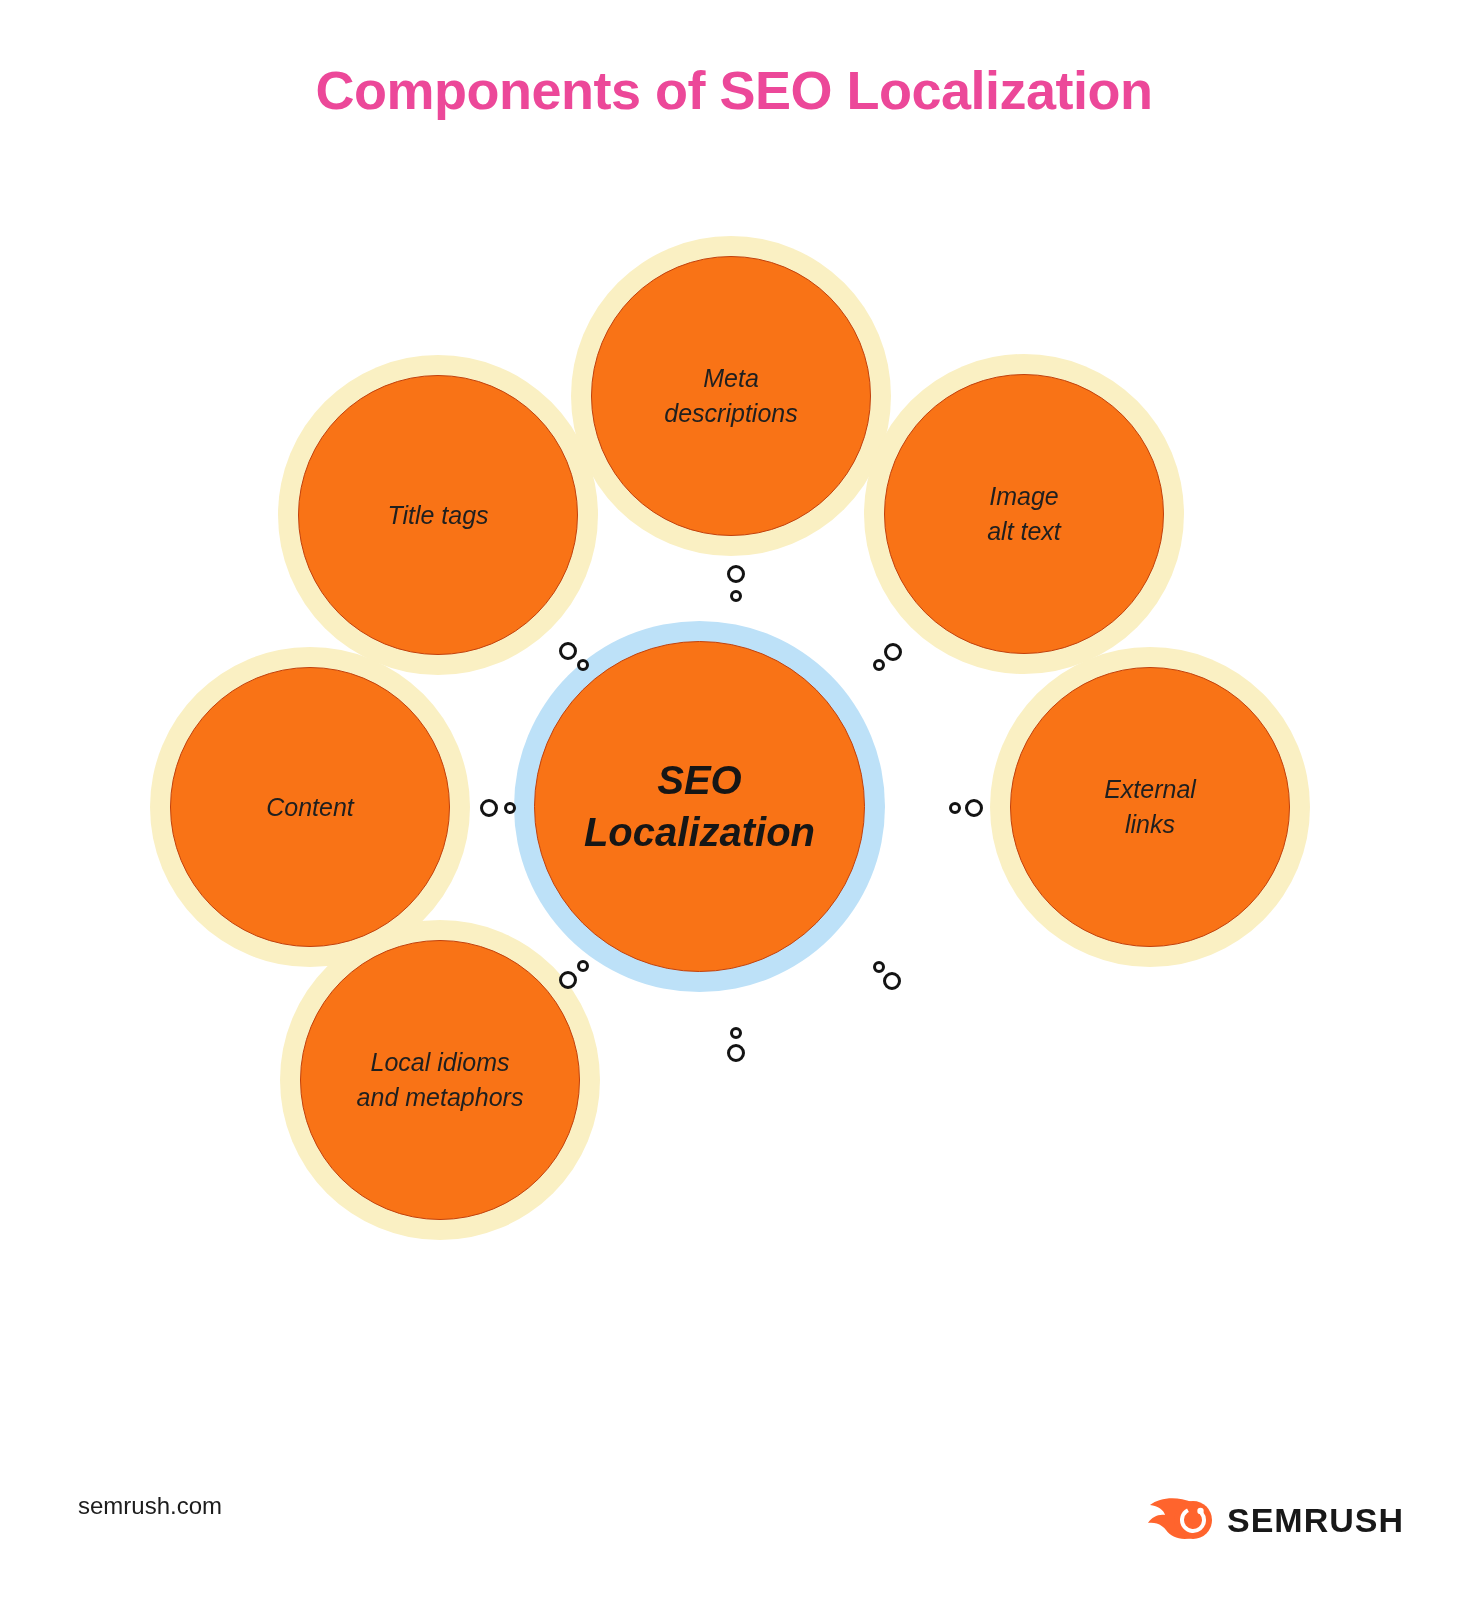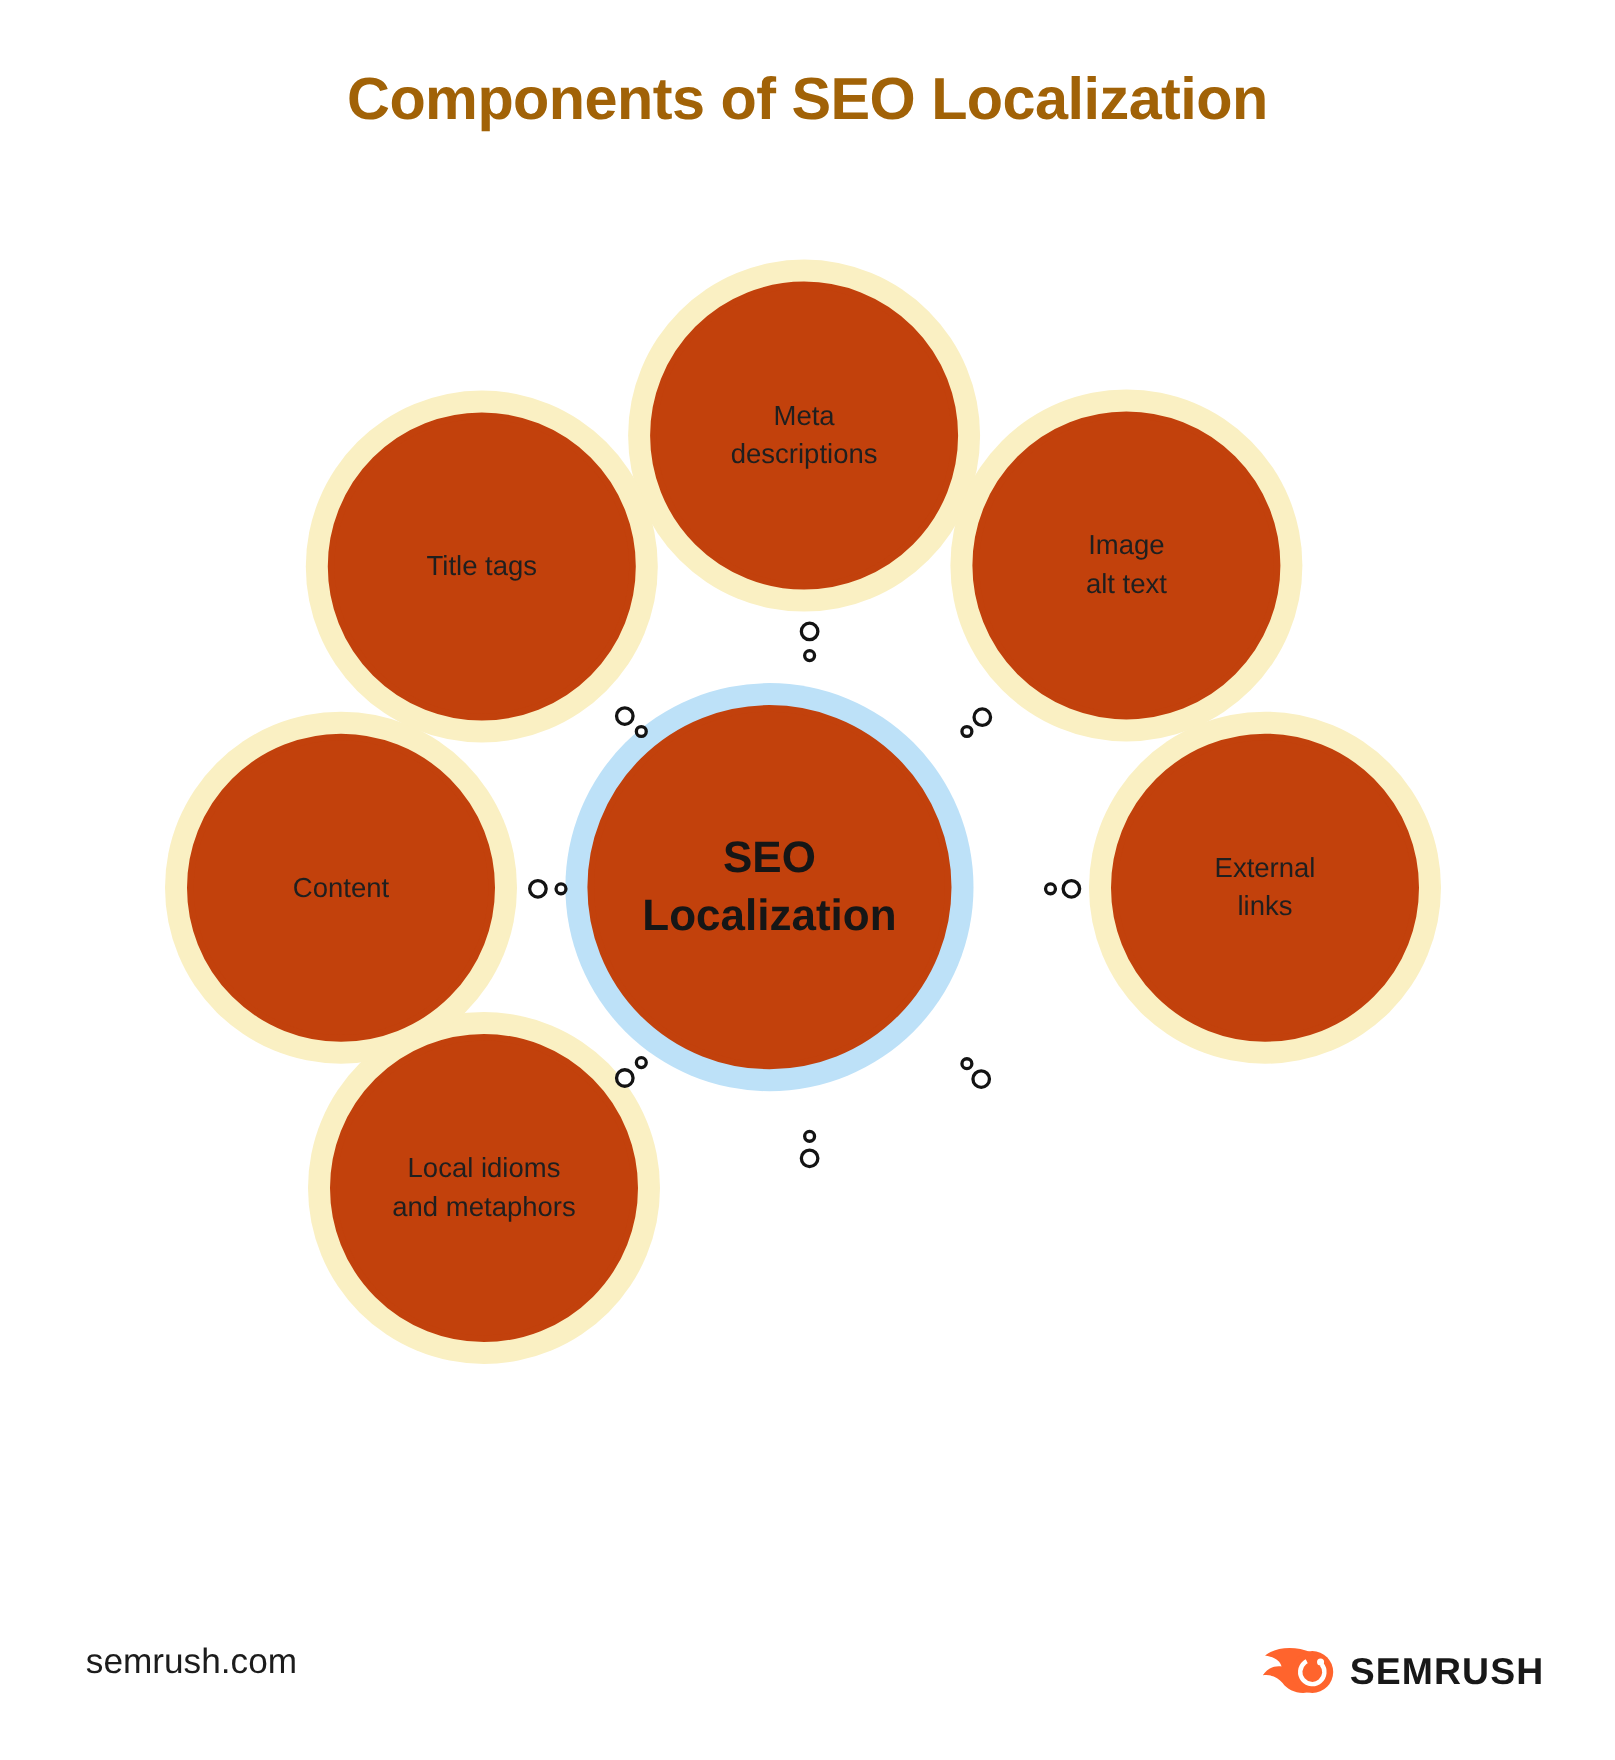--- a/index.html
+++ b/index.html
@@ -7,49 +7,50 @@
     position:relative;
     width:1468px;height:1600px;
     background:var(--bg,#ffffff);
     font-family:"Liberation Sans", sans-serif;
     overflow:hidden;
   }
   .page-title{
     position:absolute;top:58px;left:0;width:100%;
     margin:0;text-align:center;
     font-size:54px;line-height:64px;font-weight:bold;
-    letter-spacing:-0.5px;color:#a16207;
+    letter-spacing:-0.5px;color:#ec4899;
   }
   .diagram{position:absolute;left:0;top:0;width:100%;height:100%;}
   .node{
     position:absolute;
-    background:#c2410c;
-    border:6px solid #c2410c;
+    background:#f97316;
+    border:1px solid #c2410c;
     border-radius:50%;
     display:flex;align-items:center;justify-content:center;
     text-align:center;
     box-sizing:border-box;
+    font-style:italic;
   }
   .node .label{
     white-space:pre-line;
     font-size:25px;line-height:35px;
     color:#1f1f1f;
     padding:0 14px;
   }
   .center-node{box-shadow:0 0 0 20px var(--halo-blue,#BDE1F8);}
   .center-node .label{
     font-size:40px;line-height:52px;font-weight:bold;color:#161616;
   }
   .sat-node{box-shadow:0 0 0 20px var(--halo-yellow,#FAF0C3);}
   .dot{position:absolute;background:#ffffff;border-radius:50%;box-sizing:content-box;}
   .dot-big{width:12px;height:12px;border:3.5px solid #131313;}
   .dot-small{width:6px;height:6px;border:3px solid #131313;}
   .footer-site{
     position:absolute;left:78px;top:1492px;
-    font-size:32px;color:#1c1c1c;
+    font-size:24px;color:#1c1c1c;
   }
   .brand{
     position:absolute;right:64px;top:1494px;height:52px;
     display:flex;align-items:center;
   }
   .brand-word{
     font-size:34px;font-weight:bold;letter-spacing:1px;
     color:#181818;margin-left:8px;
   }
 </style>

